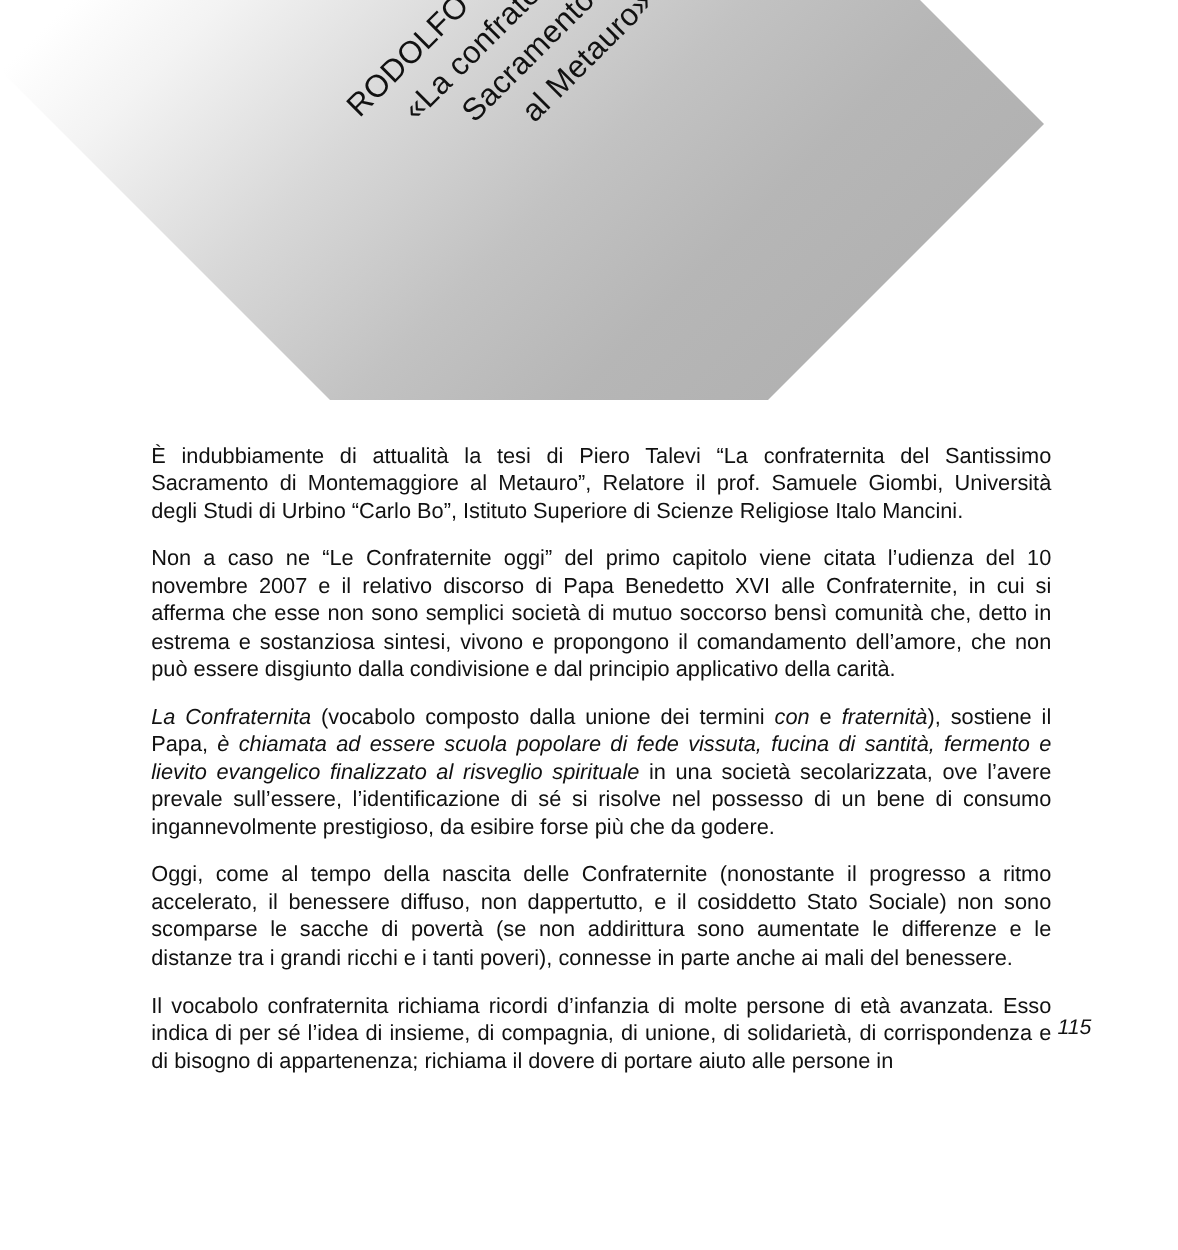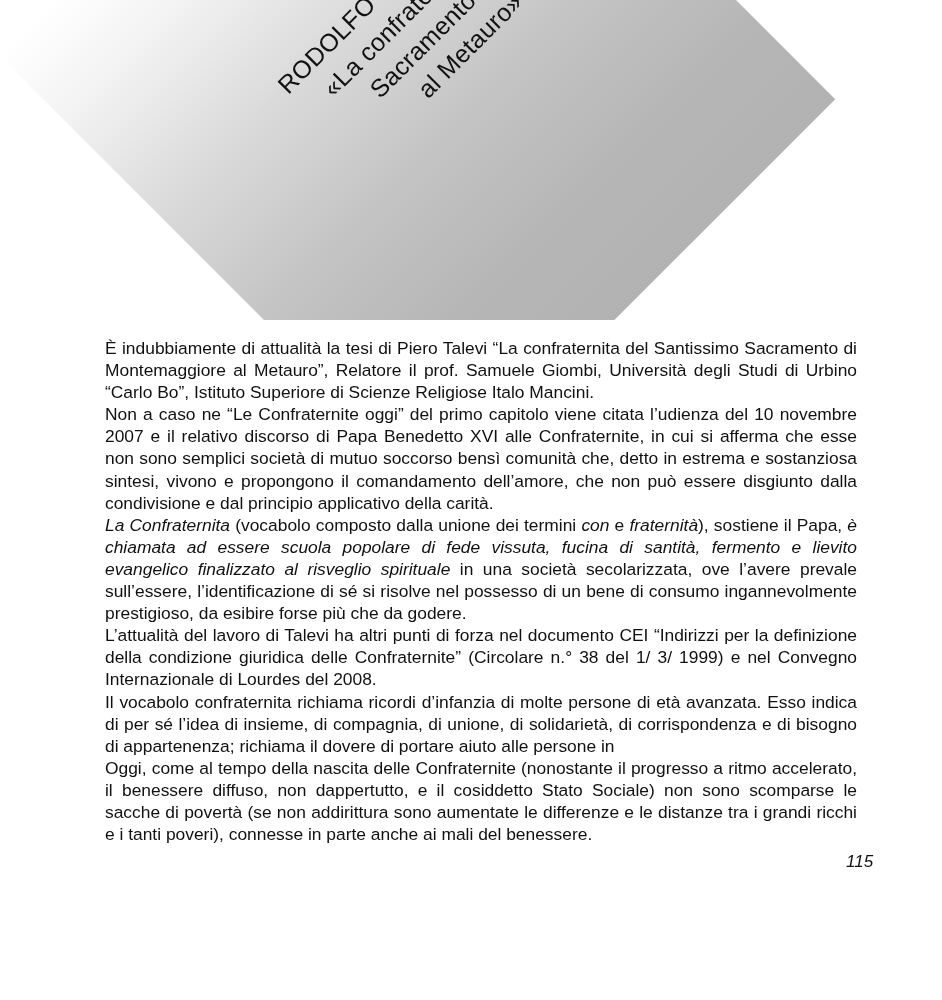--- a/index.html
+++ b/index.html
@@ -66,31 +66,31 @@
     position: absolute;
     left: 105px;
     top: 337px;
     width: 752px;
   }
   .para {
     font-size: 17.4px;
     line-height: 22.1px;
     text-align: justify;
     text-justify: inter-word;
-    margin: 0;
+    margin: 16px;
     color: #111111;
     hyphens: manual;
   }
   .para i { }
 
   
   #page-number {
     position: absolute;
     left: 846px;
-    top: 852px;
+    top: 812px;
     font-size: 17px;
     font-style: italic;
     color: #111111;
   }
 </style>
 </head>
 <body>
 
 <div id="banner-area">
   <div id="banner-strip"></div>
@@ -101,18 +101,17 @@
       <div class="banner-line ln3">Sacramento di Montemaggiore</div>
       <div class="banner-line ln4">al Metauro» di Piero Talevi</div>
     </div>
   </div>
 </div>
 
 <div id="text-column">
   <p class="para">È indubbiamente di attualità la tesi di Piero Talevi “La confraternita del Santissimo Sacramento di Montemaggiore al Metauro”, Relatore il prof. Samuele Giombi, Università degli Studi di Urbino “Carlo Bo”, Istituto Superiore di Scienze Religiose Italo Mancini.</p>
   <p class="para">Non a caso ne “Le Confraternite oggi” del primo capitolo viene citata l’udienza del 10 novembre 2007 e il relativo discorso di Papa Benedetto XVI alle Confraternite, in cui si afferma che esse non sono semplici società di mutuo soccorso bensì comunità che, detto in estrema e sostanziosa sintesi, vivono e propongono il comandamento dell’amore, che non può essere disgiunto dalla condivisione e dal principio applicativo della carità.</p>
   <p class="para"><i>La Confraternita</i><span> (vocabolo composto dalla unione dei termini </span><i>con</i><span> e </span><i>fraternità</i><span>), sostiene il Papa, </span><i>è chiamata ad essere scuola popolare di fede vissuta, fucina di santità, fermento e lievito evangelico finalizzato al risveglio spirituale</i><span> in una società secolarizzata, ove l’avere prevale sull’essere, l’identificazione di sé si risolve nel possesso di un bene di consumo ingannevolmente prestigioso, da esibire forse più che da godere.</span></p>
-  <p class="para">L’attualità del lavoro di Talevi ha altri punti di forza nel documento CEI “Indirizzi per la definizione della condizione giuridica delle Confraternite” (Circolare n.° 38 del 1/ 3/ 1999) e nel Convegno Internazionale di Lourdes del 2008.</p>
+  <p class="para">Oggi, come al tempo della nascita delle Confraternite (nonostante il progresso a ritmo accelerato, il benessere diffuso, non dappertutto, e il cosiddetto Stato Sociale) non sono scomparse le sacche di povertà (se non addirittura sono aumentate le differenze e le distanze tra i grandi ricchi e i tanti poveri), connesse in parte anche ai mali del benessere.</p>
   <p class="para">Il vocabolo confraternita richiama ricordi d’infanzia di molte persone di età avanzata. Esso indica di per sé l’idea di insieme, di compagnia, di unione, di solidarietà, di corrispondenza e di bisogno di appartenenza; richiama il dovere di portare aiuto alle persone in</p>
-  <p class="para">Oggi, come al tempo della nascita delle Confraternite (nonostante il progresso a ritmo accelerato, il benessere diffuso, non dappertutto, e il cosiddetto Stato Sociale) non sono scomparse le sacche di povertà (se non addirittura sono aumentate le differenze e le distanze tra i grandi ricchi e i tanti poveri), connesse in parte anche ai mali del benessere.</p>
 </div>
 
 <div id="page-number">115</div>
 
 </body></html>

